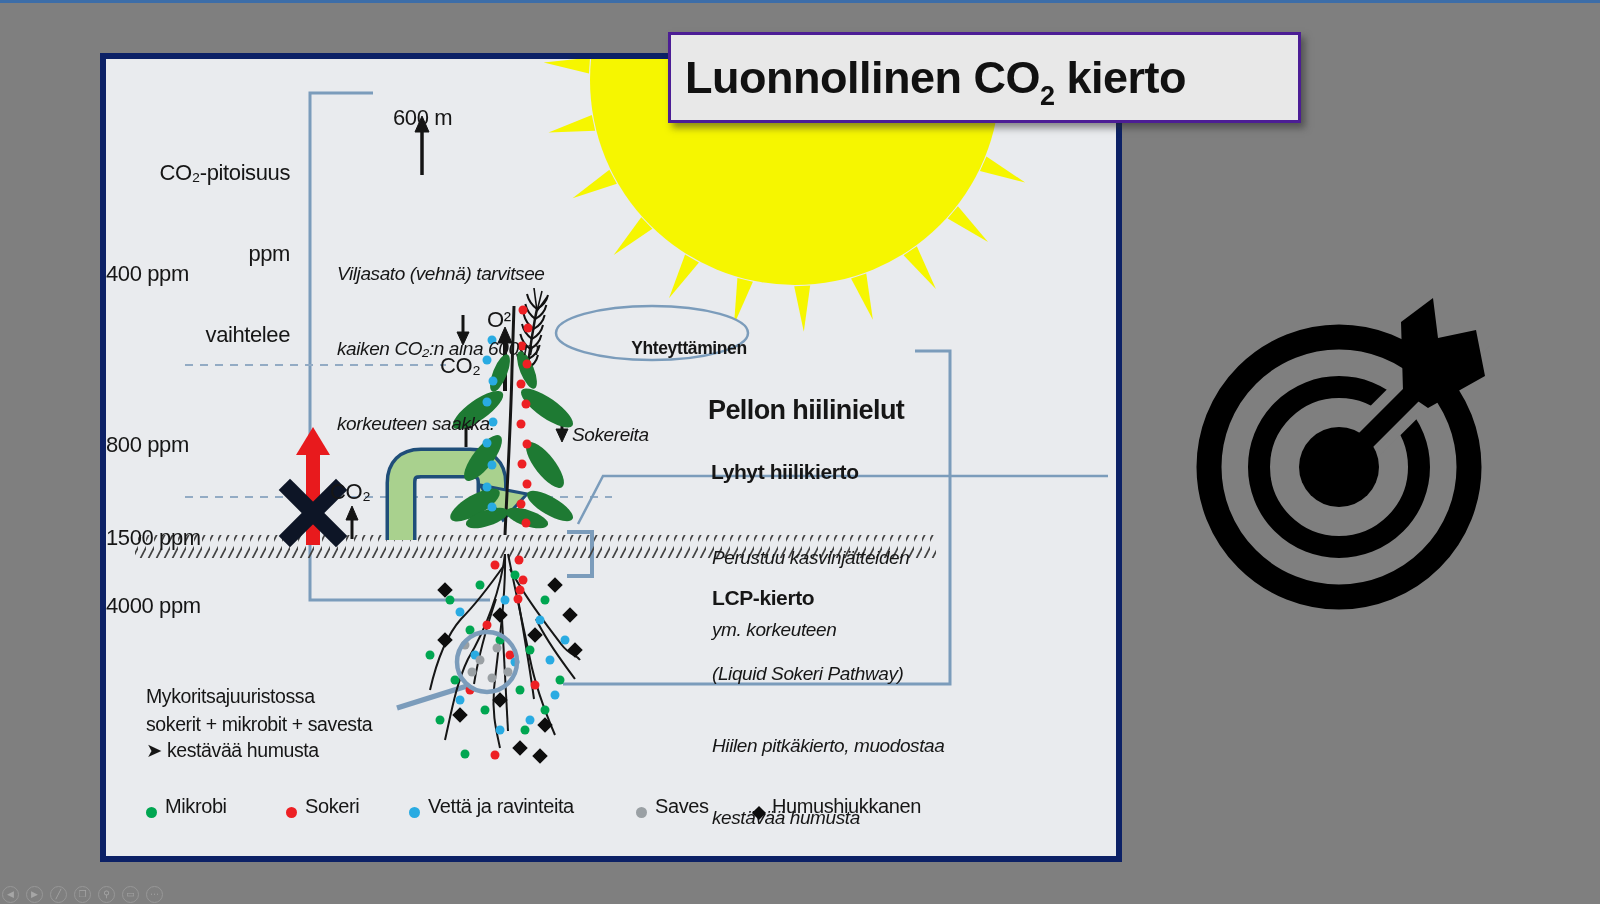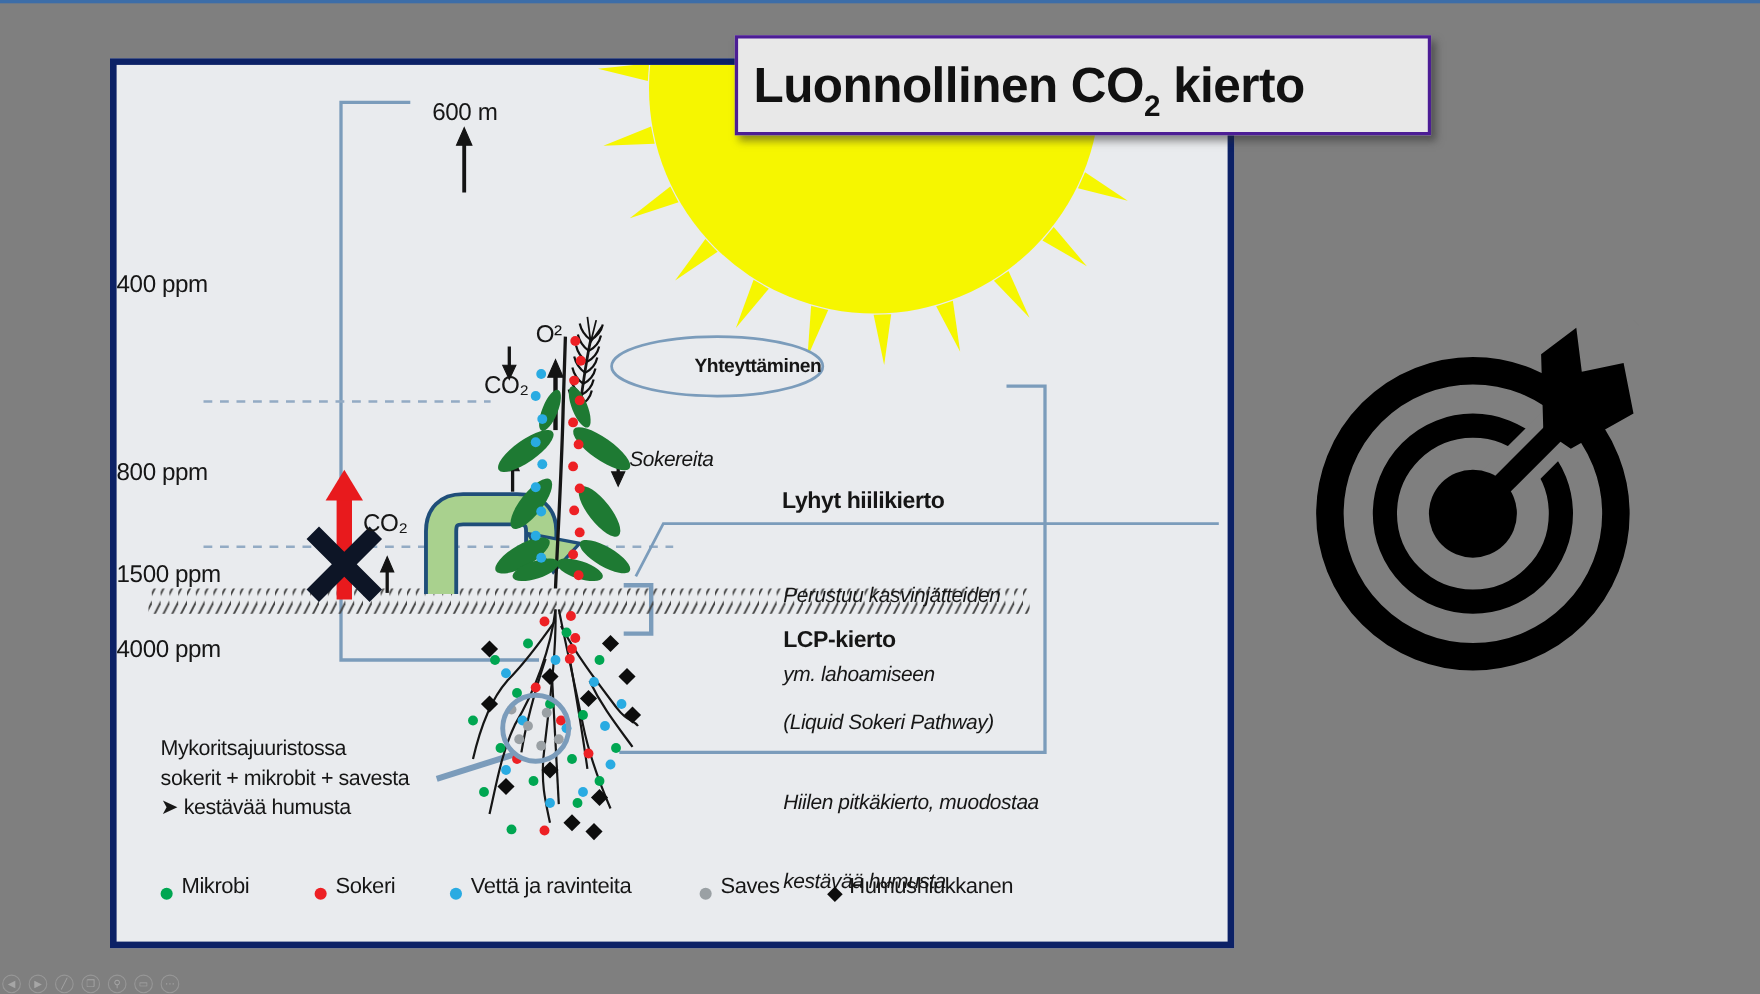--- a/index.html
+++ b/index.html
@@ -5,21 +5,21 @@
   html,body{margin:0;padding:0;}
   body{width:1600px;height:904px;background:#7f7f7f;position:relative;overflow:hidden;
        font-family:"Liberation Sans","DejaVu Sans",sans-serif;color:#161616;}
   .topline{position:absolute;left:0;top:0;width:1600px;height:3px;background:#3c6da8;}
 
   
   .slide{position:absolute;left:100px;top:53px;width:1010px;height:797px;
          background:#e9ebee;border:6px solid #0c2166;}
   .canvas{position:absolute;left:0;top:0;width:1010px;height:797px;}
   svg.art{position:absolute;left:0;top:0;}
-  .lbl{position:absolute;white-space:pre;letter-spacing:-0.4px;line-height:1.15;}
+  .lbl{position:absolute;white-space:pre;letter-spacing:-0.4px;line-height:1.15;margin-top:16px;}
 
   .axis-block{left:0;top:30px;width:184px;font-size:22px;line-height:27px;text-align:right;}
   .tick{left:0;width:184px;font-size:22px;text-align:left;}
   .alt600{left:287px;top:30px;font-size:22px;}
   .note{left:231px;top:136px;font-size:19px;line-height:25px;font-style:italic;}
   .o2{left:381px;top:232px;font-size:22px;}
   .co2top{left:334px;top:278px;font-size:22px;}
   .bubble{left:450px;top:263px;width:192px;text-align:center;font-weight:bold;font-size:17.5px;padding-left:37px;}
   .pellon{left:602px;top:320px;font-size:27px;font-weight:bold;letter-spacing:-0.6px;}
   .lyhyt{left:605px;top:385px;font-size:21px;font-weight:bold;}
@@ -253,37 +253,48 @@
           <rect x="-5.5" y="-5.5" width="11" height="11" fill="#0d0d0d" transform="translate(354,656) rotate(45)"></rect>
           <rect x="-5.5" y="-5.5" width="11" height="11" fill="#0d0d0d" transform="translate(439,666) rotate(45)"></rect>
           <rect x="-5.5" y="-5.5" width="11" height="11" fill="#0d0d0d" transform="translate(394,641) rotate(45)"></rect>
           <rect x="-5.5" y="-5.5" width="11" height="11" fill="#0d0d0d" transform="translate(469,591) rotate(45)"></rect>
           <rect x="-5.5" y="-5.5" width="11" height="11" fill="#0d0d0d" transform="translate(414,689) rotate(45)"></rect>
           <rect x="-5.5" y="-5.5" width="11" height="11" fill="#0d0d0d" transform="translate(434,697) rotate(45)"></rect>
         </g>
     <circle cx="381" cy="603" r="30" fill="none" stroke="#7b9cbb" stroke-width="4.5"></circle>
   </svg>
 
+  <div class="lbl axis-block">
+    <div>CO₂-pitoisuus</div>
+    <div>ppm</div>
+    <div>vaihtelee</div>
+  </div>
   <div class="lbl tick" style="top:186px">400 ppm</div>
   <div class="lbl tick" style="top:357px">800 ppm</div>
   <div class="lbl tick" style="top:450px">1500 ppm</div>
   <div class="lbl tick" style="top:518px">4000 ppm</div>
 
   <div class="lbl alt600">600 m</div>
+  <div class="lbl note">
+    <div>Viljasato (vehnä) tarvitsee</div>
+    <div>kaiken CO₂:n aina 600 m</div>
+    <div>korkeuteen saakka.</div>
+  </div>
 
   <div class="lbl o2">O²</div>
   <div class="lbl co2top">CO₂</div>
   <div class="lbl bubble">Yhteyttäminen</div>
   <div class="lbl sokereita">Sokereita</div>
   <div class="lbl co2left">CO₂</div>
 
+  <div class="lbl pellon">Pellon hiilinielut</div>
   <div class="lbl lyhyt">Lyhyt hiilikierto</div>
   <div class="lbl desc" style="top:423px">
     <div>Perustuu kasvinjätteiden</div>
-    <div>ym. lahoamiseen</div>
+    <div>ym. korkeuteen</div>
   </div>
   <div class="lbl lcp-t">LCP-kierto</div>
   <div class="lbl desc" style="top:539px">
     <div>(Liquid Sokeri Pathway)</div>
     <div>Hiilen pitkäkierto, muodostaa</div>
     <div>kestävää humusta</div>
   </div>
 
   <div class="lbl myko" style="top:610px">Mykoritsajuuristossa</div>
   <div class="lbl myko" style="top:638px">sokerit + mikrobit + savesta</div>

